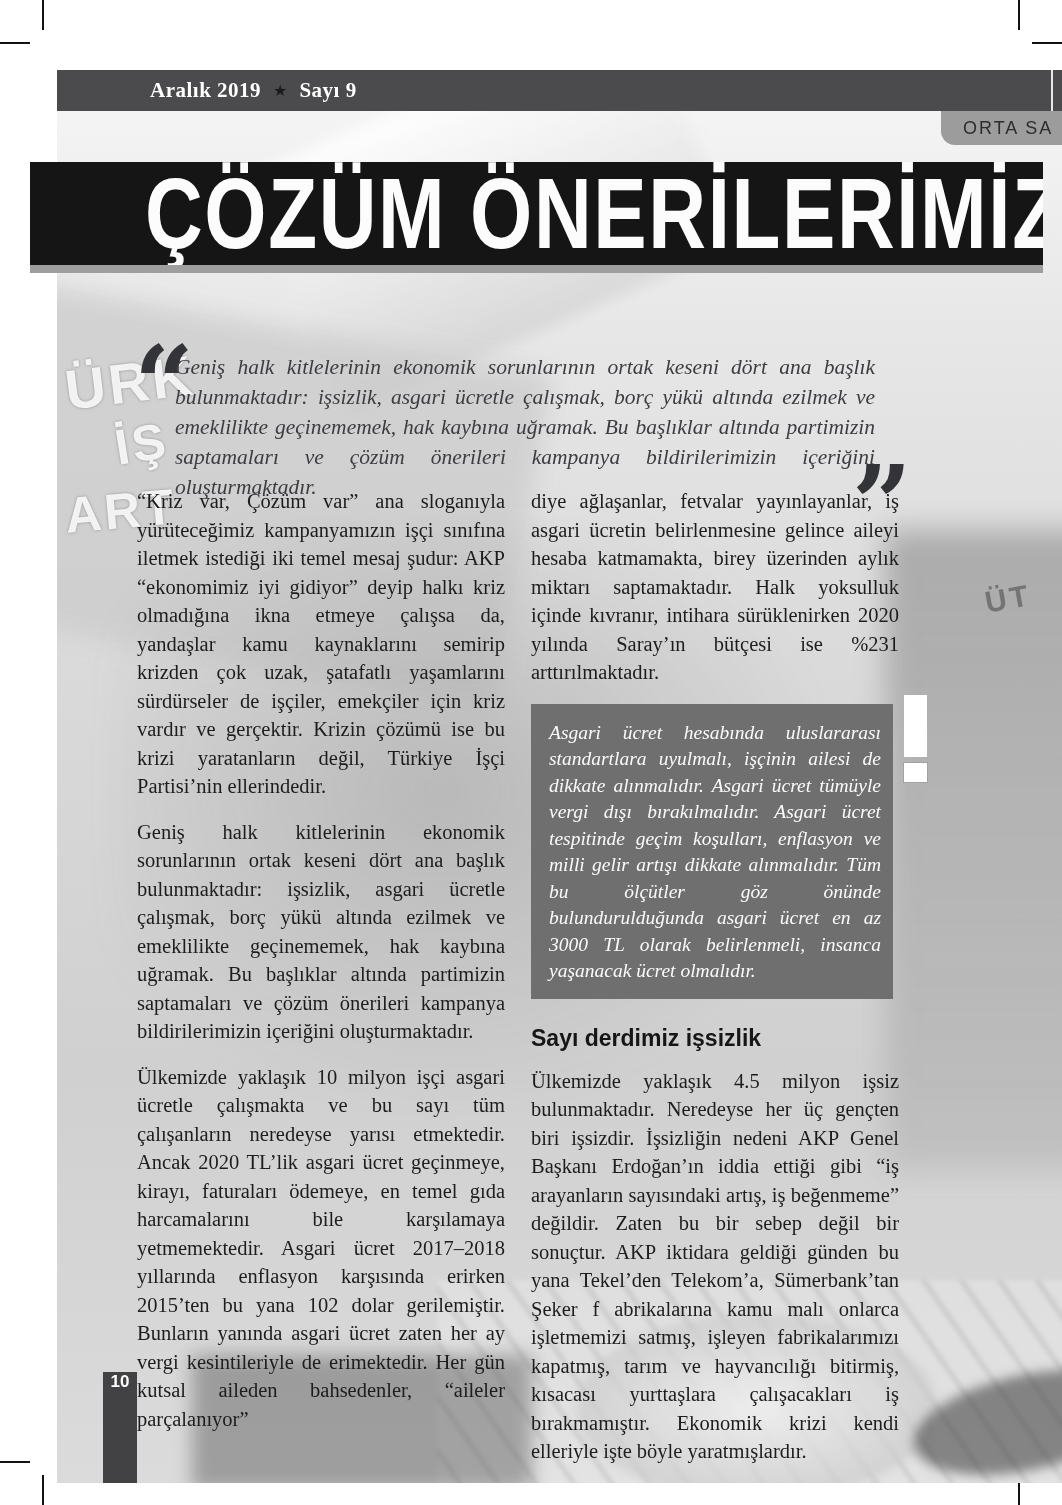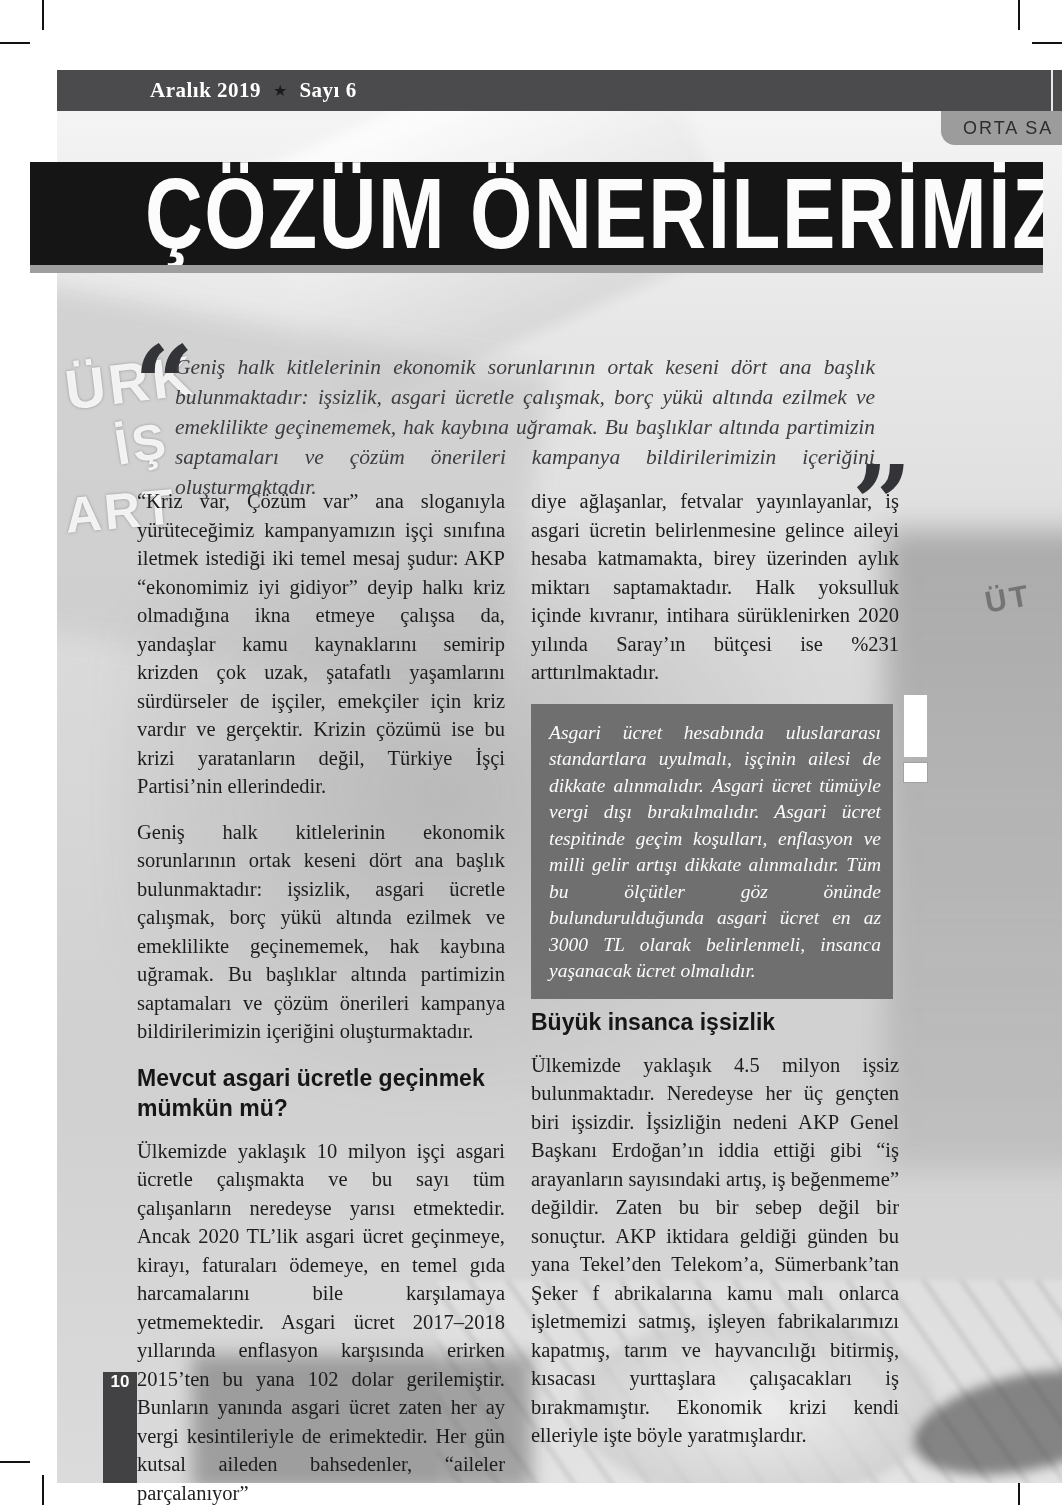--- a/index.html
+++ b/index.html
@@ -109,21 +109,21 @@
     width:340px; min-height:52px; background:#121212; color:#ffffff;
     font-family:"Liberation Sans", sans-serif; font-weight:bold;
     font-size:20px; line-height:24px; text-align:center;
     padding:4px 18px 5px 18px; margin-bottom:5px;
   }
   .excl-bar { position:absolute; right:-28px; top:-9px; width:23px; height:62px; background:#ffffff; }
   .excl-dot { position:absolute; right:-28px; top:59px;  width:23px; height:19px; background:#ffffff; box-shadow:0 0 0 1px rgba(150,150,150,.6); }
   .callout-body {
     width:362px; background:#6f6f6f; color:#fbfbfb;
     font-style:italic; font-size:19.5px; line-height:26.5px; text-align:justify;
-    padding:16px 12px 14px 18px; margin-bottom:8px;
+    padding:16px 12px 14px 18px; margin-bottom:24px;
   }
 
   
   .page-tab {
     position:absolute; left:103px; top:1372px; width:34px; height:111px;
     background:#424244; color:#ffffff; text-align:center;
     font-family:"Liberation Sans", sans-serif; font-weight:bold; font-size:17px;
   }
 </style>
 </head>
@@ -149,50 +149,49 @@
   <div class="blob b-shoe"></div>
   <span class="photo-letter pl-1">ÜRK</span>
   <span class="photo-letter pl-2">İŞ</span>
   <span class="photo-letter pl-3">ART</span>
   <span class="photo-letter pl-4">ÜT</span>
 </div>
 
 <div class="header-bar">
   <span class="txt issue-date">Aralık 2019</span>
   <span class="header-star">★</span>
-  <span class="txt">Sayı 6</span>
+  <span class="txt">Sayı 9</span>
   <span class="header-divider"></span>
 </div>
 
 <div class="corner-tag">
   <span>ORTA SA</span>
 </div>
 
 <div class="banner">
   <span class="banner-text">ÇÖZÜM ÖNERİLERİMİZ A</span>
 </div>
 <div class="banner-shadow"></div>
 
 <span class="quote-mark q-open">“</span>
 <div class="quote-text">Geniş halk kitlelerinin ekonomik sorunlarının ortak keseni dört ana başlık bulunmaktadır: işsizlik, asgari ücretle çalışmak, borç yükü altında ezilmek ve emeklilikte geçinememek, hak kaybına uğramak. Bu başlıklar altında partimizin saptamaları ve çözüm önerileri kampanya bildirilerimizin içeriğini oluşturmaktadır.</div>
 <span class="quote-mark q-close">”</span>
 
 <div class="col col-left">
   <p>“Kriz var, Çözüm var” ana sloganıyla yürüteceğimiz kampanyamızın işçi sınıfına iletmek istediği iki temel mesaj şudur: AKP “ekonomimiz iyi gidiyor” deyip halkı kriz olmadığına ikna etmeye çalışsa da, yandaşlar kamu kaynaklarını semirip krizden çok uzak, şatafatlı yaşamlarını sürdürseler de işçiler, emekçiler için kriz vardır ve gerçektir. Krizin çözümü ise bu krizi yaratanların değil, Türkiye İşçi Partisi’nin ellerindedir.</p>
   <p>Geniş halk kitlelerinin ekonomik sorunlarının ortak keseni dört ana başlık bulunmaktadır: işsizlik, asgari ücretle çalışmak, borç yükü altında ezilmek ve emeklilikte geçinememek, hak kaybına uğramak. Bu başlıklar altında partimizin saptamaları ve çözüm önerileri kampanya bildirilerimizin içeriğini oluşturmaktadır.</p>
-  <div class="subhead">Mevcut asgari ücretle geçinmek mümkün mü?</div>
   <p>Ülkemizde yaklaşık 10 milyon işçi asgari ücretle çalışmakta ve bu sayı tüm çalışanların neredeyse yarısı etmektedir. Ancak 2020 TL’lik asgari ücret geçinmeye, kirayı, faturaları ödemeye, en temel gıda harcamalarını bile karşılamaya yetmemektedir. Asgari ücret 2017–2018 yıllarında enflasyon karşısında erirken 2015’ten bu yana 102 dolar gerilemiştir. Bunların yanında asgari ücret zaten her ay vergi kesintileriyle de erimektedir. Her gün kutsal aileden bahsedenler, “aileler parçalanıyor”</p>
 </div>
 
 <div class="col col-right">
   <p>diye ağlaşanlar, fetvalar yayınlayanlar, iş asgari ücretin belirlenmesine gelince aileyi hesaba katmamakta, birey üzerinden aylık miktarı saptamaktadır. Halk yoksulluk içinde kıvranır, intihara sürüklenirken 2020 yılında Saray’ın bütçesi ise %231 arttırılmaktadır.</p>
   <div class="callout">
     <span class="excl-bar"></span>
     <span class="excl-dot"></span>
     <div class="callout-body">Asgari ücret hesabında uluslararası standartlara uyulmalı, işçinin ailesi de dikkate alınmalıdır. Asgari ücret tümüyle vergi dışı bırakılmalıdır. Asgari ücret tespitinde geçim koşulları, enflasyon ve milli gelir artışı dikkate alınmalıdır. Tüm bu ölçütler göz önünde bulundurulduğunda asgari ücret en az 3000 TL olarak belirlenmeli, insanca yaşanacak ücret olmalıdır.</div>
   </div>
-  <div class="subhead">Büyük insanca işsizlik</div>
+  <div class="subhead">Sayı derdimiz işsizlik</div>
   <p>Ülkemizde yaklaşık 4.5 milyon işsiz bulunmaktadır. Neredeyse her üç gençten biri işsizdir. İşsizliğin nedeni AKP Genel Başkanı Erdoğan’ın iddia ettiği gibi “iş arayanların sayısındaki artış, iş beğenmeme” değildir. Zaten bu bir sebep değil bir sonuçtur. AKP iktidara geldiği günden bu yana Tekel’den Telekom’a, Sümerbank’tan Şeker f abrikalarına kamu malı onlarca işletmemizi satmış, işleyen fabrikalarımızı kapatmış, tarım ve hayvancılığı bitirmiş, kısacası yurttaşlara çalışacakları iş bırakmamıştır. Ekonomik krizi kendi elleriyle işte böyle yaratmışlardır.</p>
 </div>
 
 <div class="page-tab">
   <span>10</span>
 </div>
 
 </body></html>

